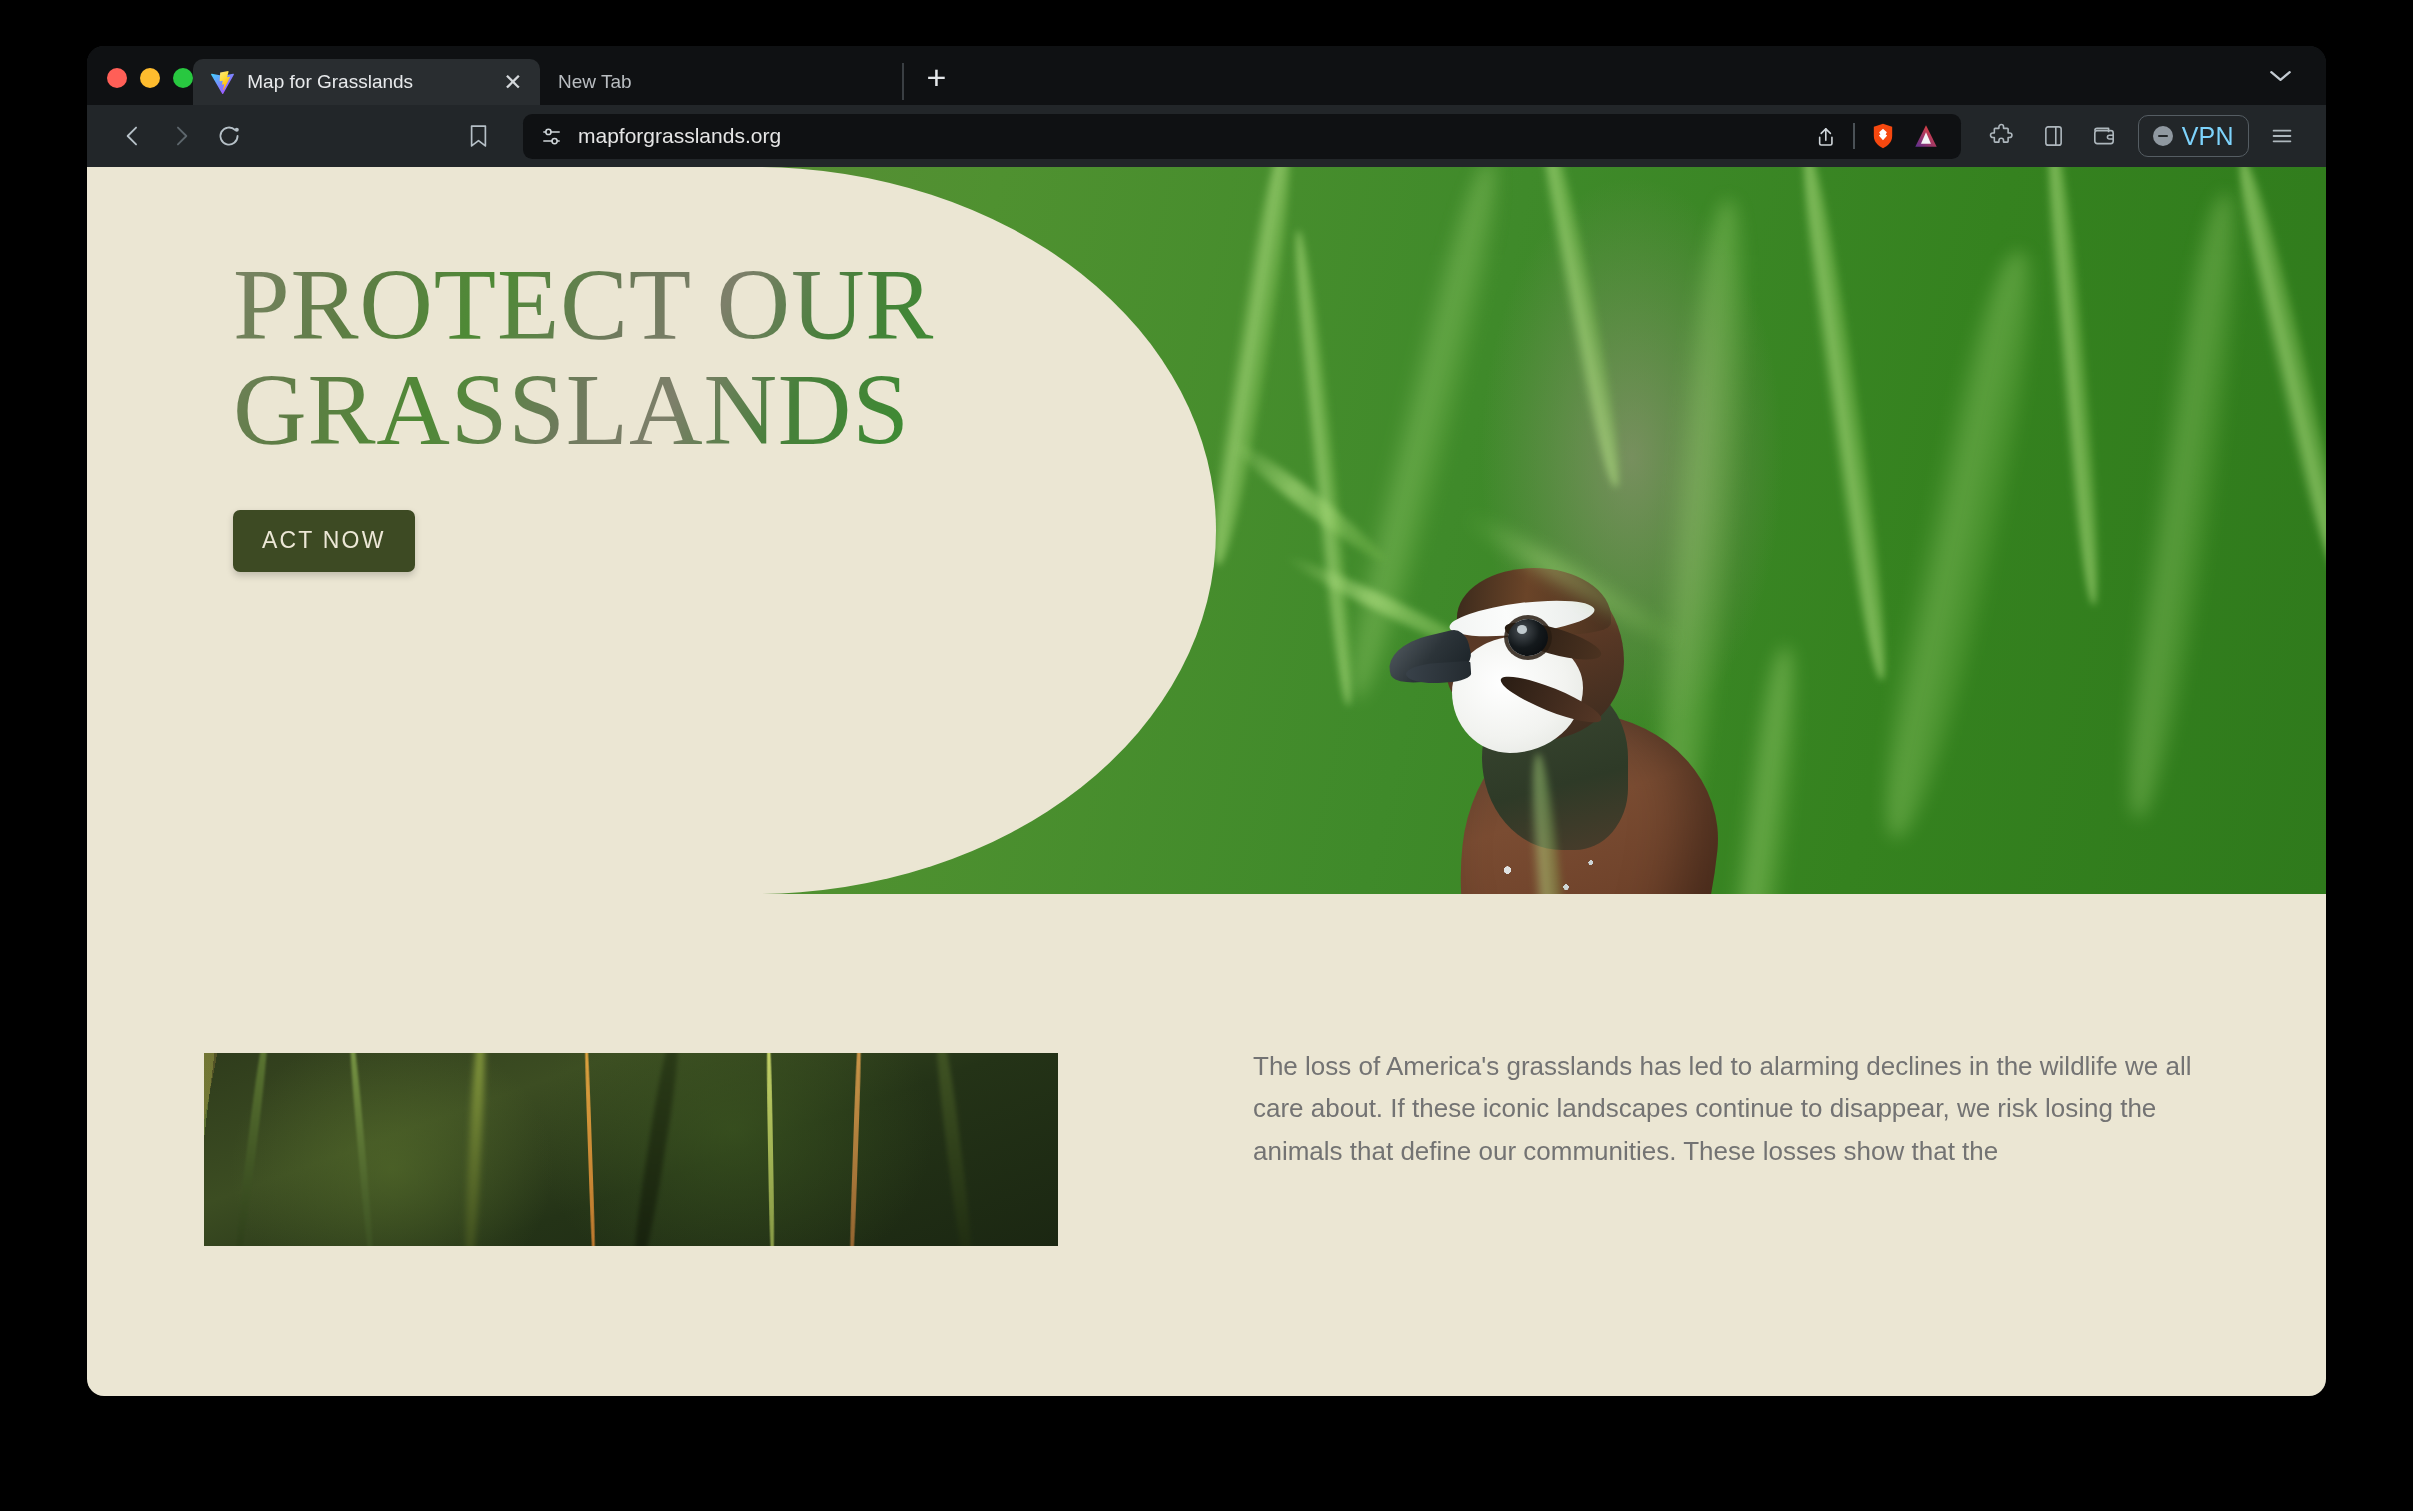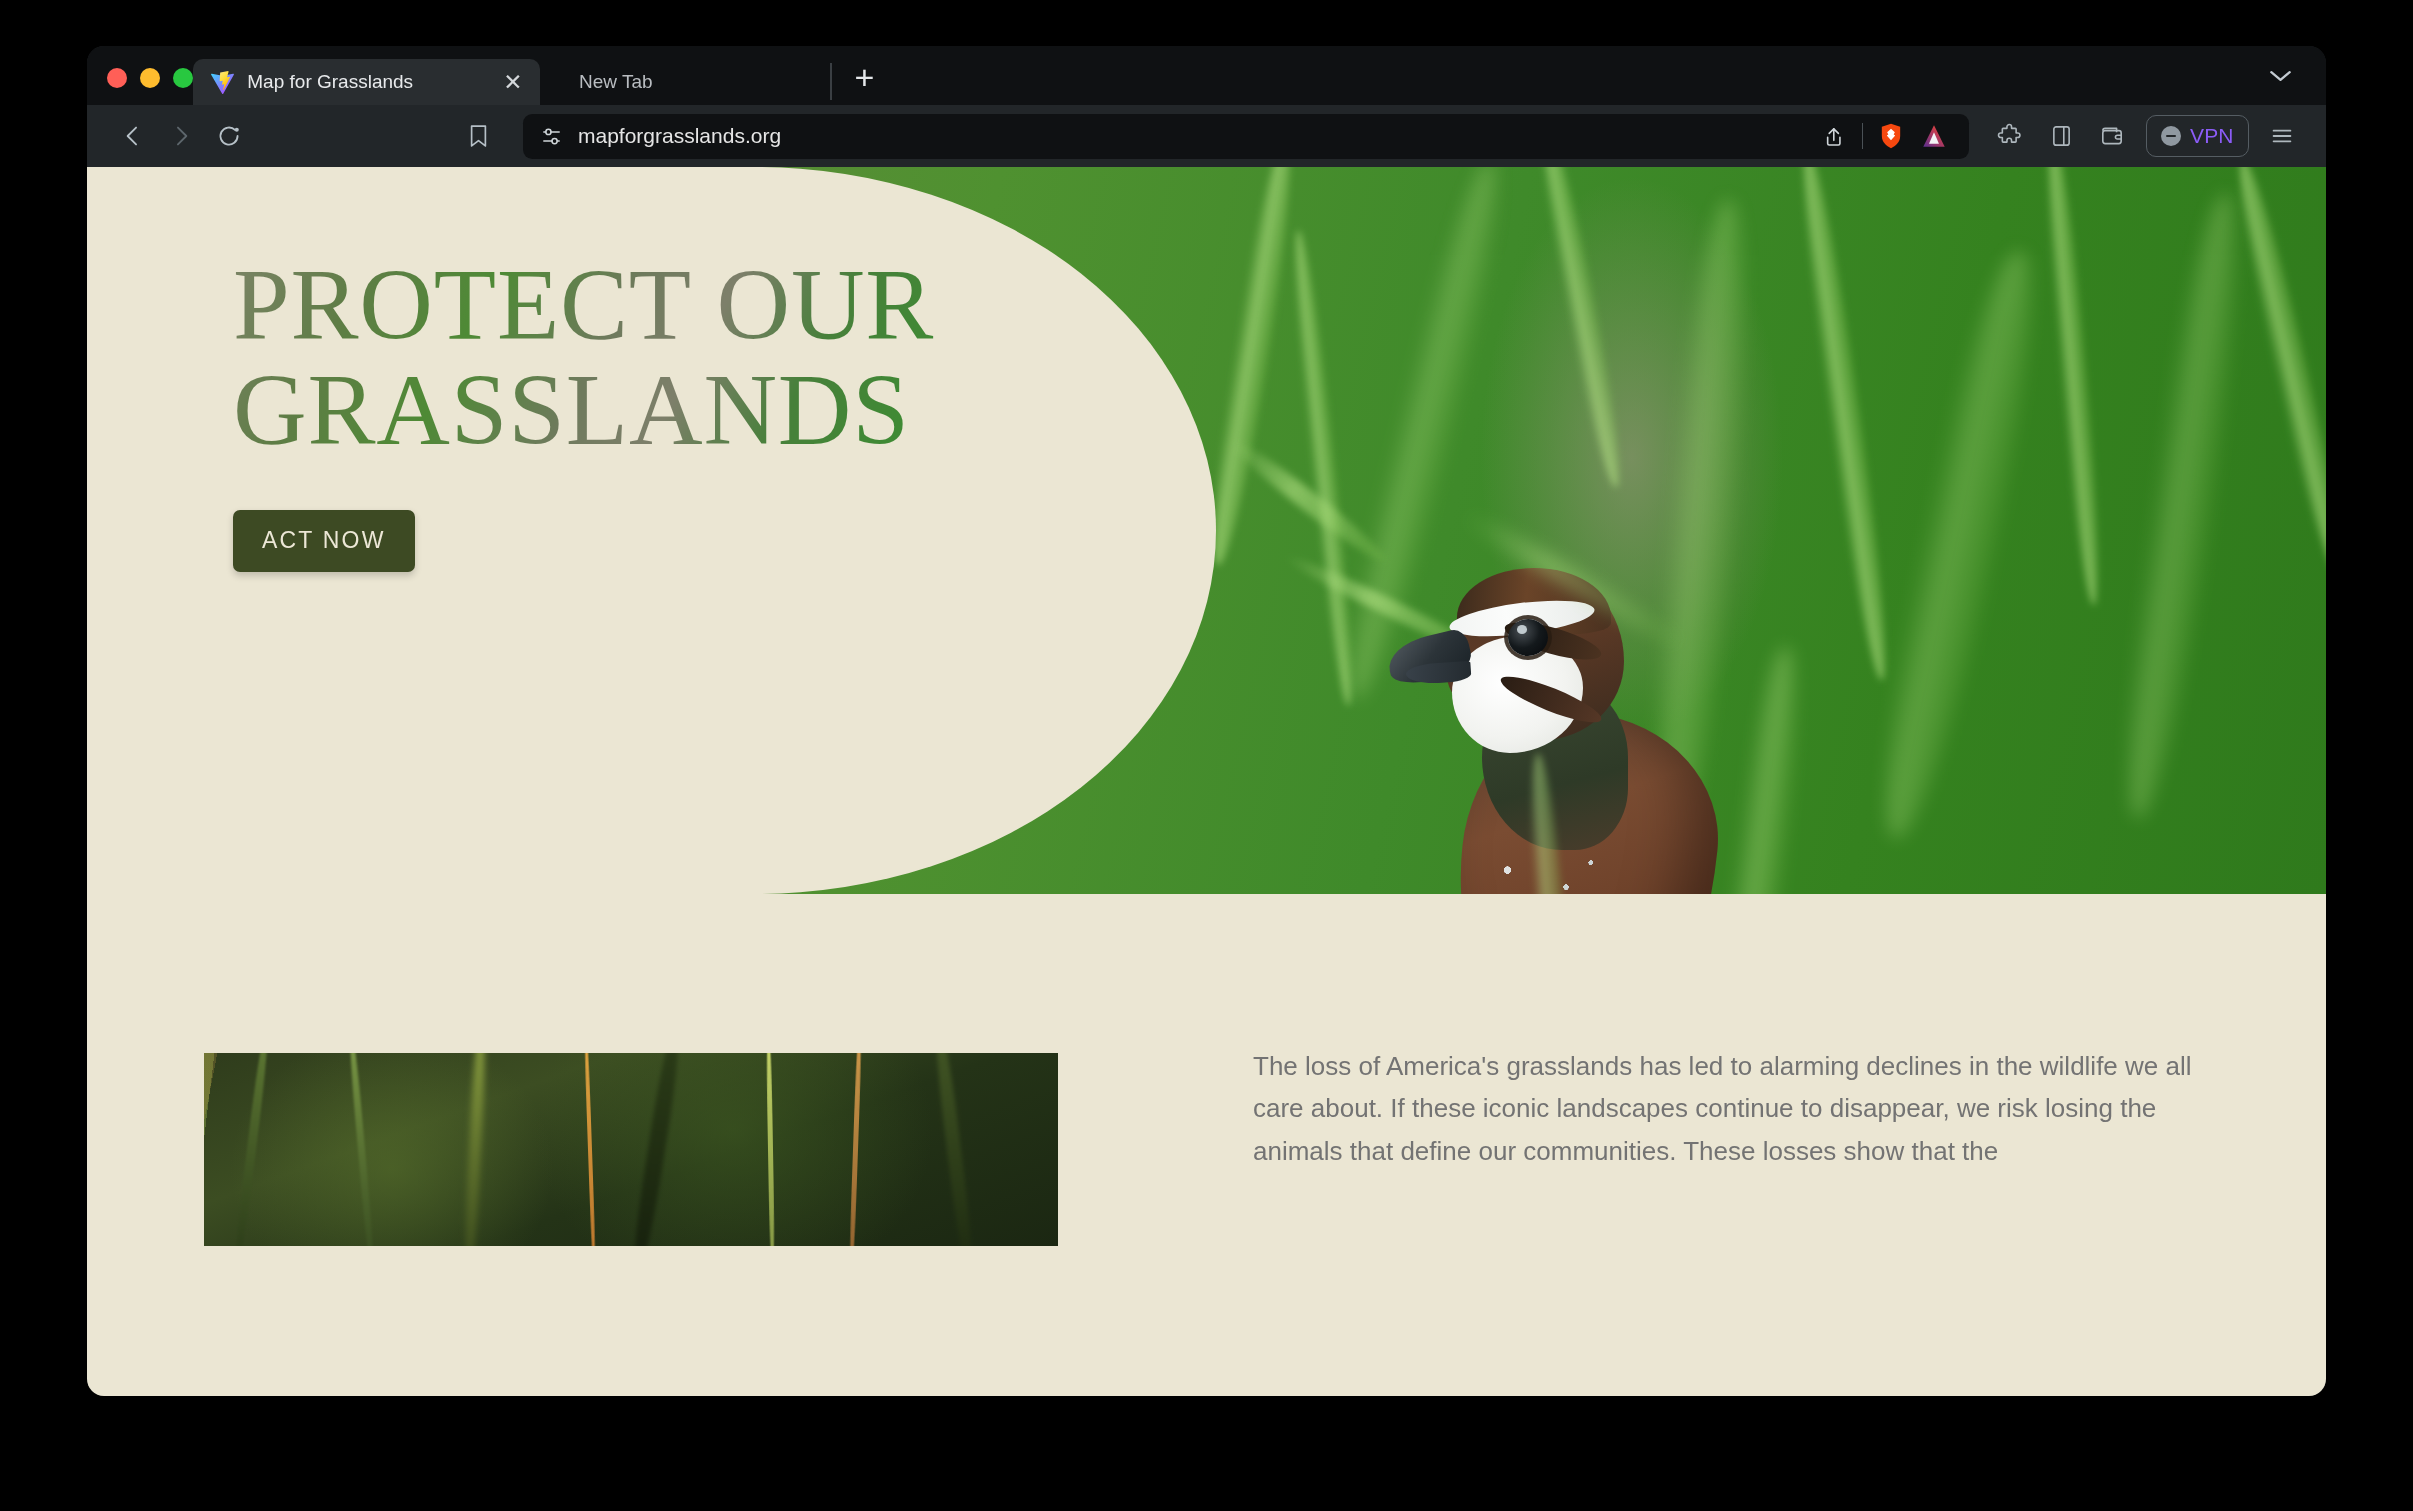--- a/index.html
+++ b/index.html
@@ -42,21 +42,21 @@
   .tabs{ display:flex; align-items:flex-end; flex:1; height:100%; }
   .tab{
     display:flex; align-items:center;
     height:46px;
     border-radius:10px 10px 0 0;
     padding:0 14px 0 17px;
     gap:12.3px;
     position:relative;
   }
   .tab.active{ background:#292d30; width:347px; }
-  .tab.inactive{ width:290px; padding-left:39px; }
+  .tab.inactive{ width:362px; padding-left:18px; }
   .favicon{ width:25px;height:25px; flex:0 0 25px; position:relative; }
   .tab-title{
     color:#e8eaec; font-size:19px; white-space:nowrap;
     overflow:hidden; text-overflow:ellipsis; flex:1;
   }
   .tab.inactive .tab-title{ color:#b9bdc1; }
   .tab-close{
     color:#d4d8db; font-size:23px; line-height:1;
     width:26px; text-align:center; flex:0 0 26px;
   }
@@ -115,21 +115,21 @@
   .tb-icon{
     width:48px;height:48px;
     display:flex;align-items:center;justify-content:center;
     color:#aeb7bd;
   }
   .vpn-btn{
     display:flex;align-items:center;gap:9.2px;
     border:1.5px solid #555d63; border-radius:10px;
     height:42px; padding:0 14px; margin:0 6.2px;
   }
-  .vpn-label{ color:#8b5cf6; font-size:21px; letter-spacing:0.2px; }
+  .vpn-label{ color:#7dd3fc; font-size:25px; letter-spacing:0.2px; }
   .vpn-dot{
     width:20px;height:20px;border-radius:50%;
     background:#8f98a0; display:flex;align-items:center;justify-content:center;
   }
   .vpn-dot i{ display:block;width:10px;height:2.3px;background:#222629;border-radius:1.5px; }
 
   
   .viewport{
     position:relative;
     height:calc(100% - 120px);

